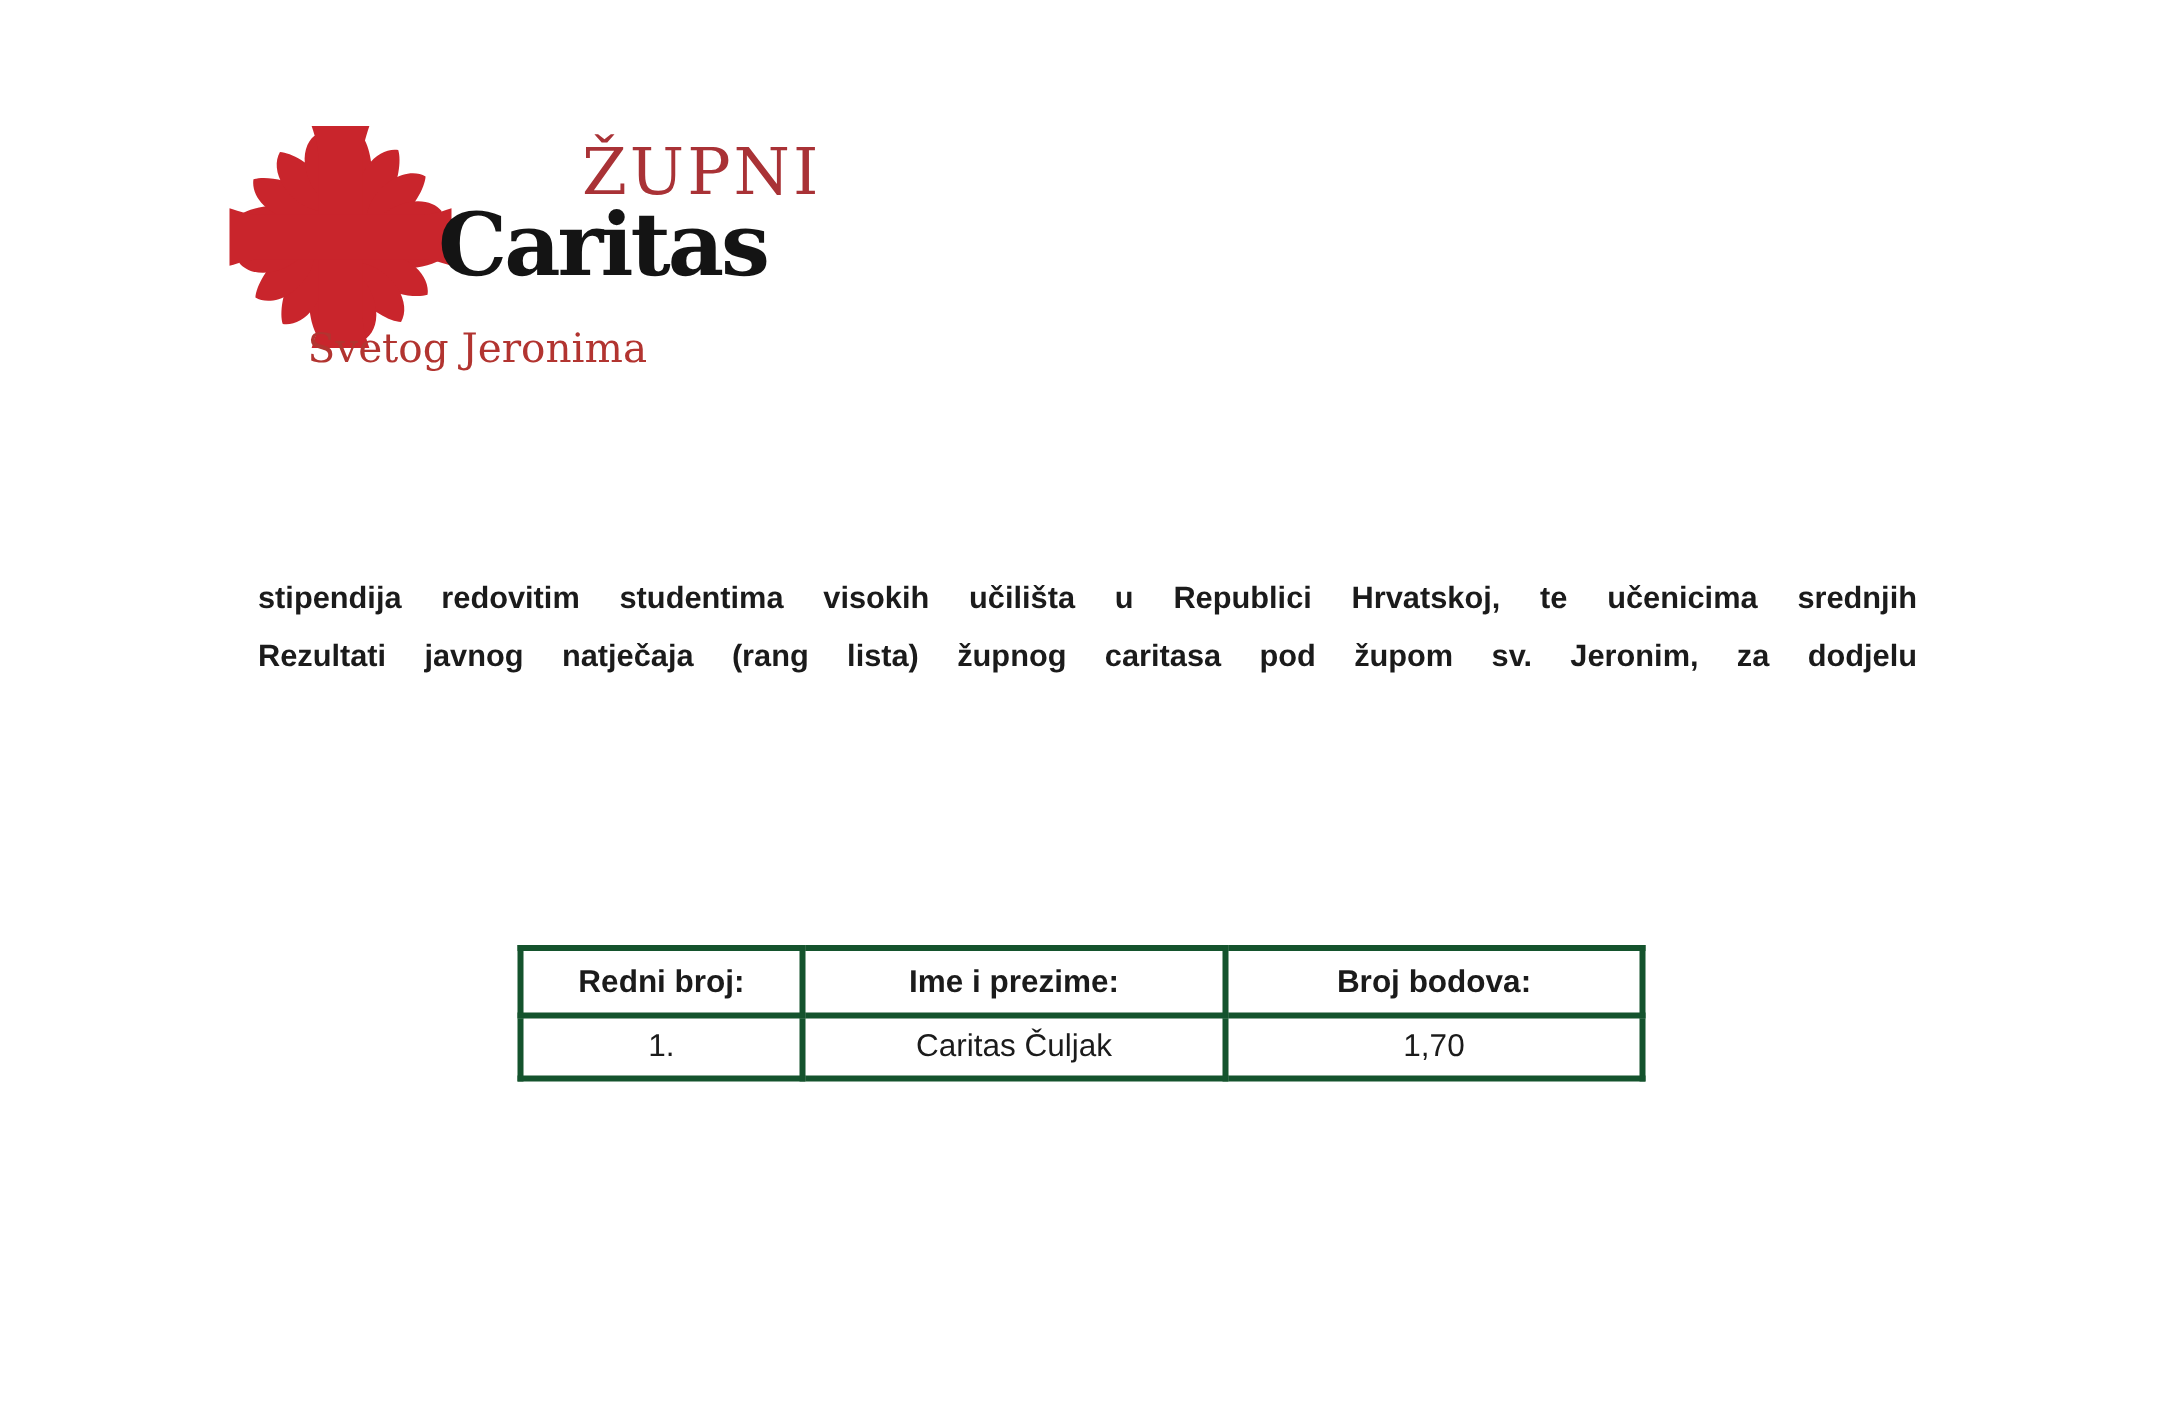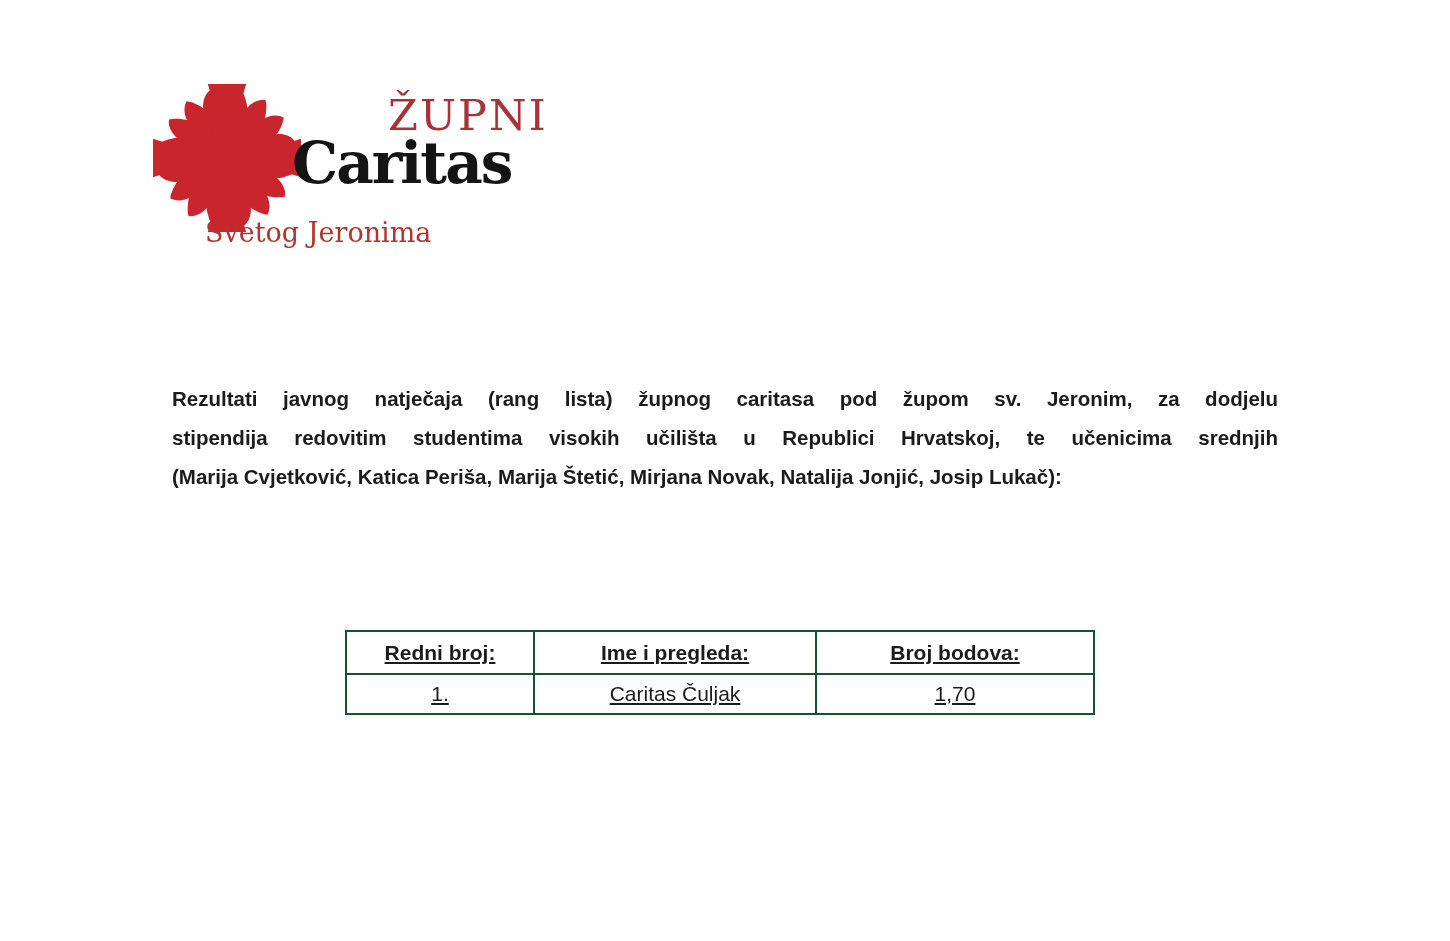--- a/index.html
+++ b/index.html
@@ -77,26 +77,25 @@
 
   
   .results-table {
     position: absolute;
     left: 345px; top: 630px;
     border-collapse: collapse;
     table-layout: fixed;
     color: #1b1b1b;
   }
   .results-table th, .results-table td {
-    border: 2px solid #14532d;
+    border: 4px solid #14532d;
     text-align: center;
     vertical-align: middle;
     padding: 0;
     overflow: hidden;
-    text-decoration: underline;
   }
   .results-table th {
     font-family: "Liberation Sans", sans-serif;
     font-weight: bold;
     font-size: 21px;
     height: 41px;
   }
   .results-table td {
     font-family: "Liberation Sans", sans-serif;
     font-weight: normal;
@@ -133,35 +132,34 @@
         <path d="M37 0 L63 0 C61 6 60 10 60 14 L60 86 C60 90 61 94 63 100 L37 100 C39 94 40 90 40 86 L40 14 C40 10 39 6 37 0 Z"></path>
         <path d="M0 37 C6 39 10 40 14 40 L86 40 C90 40 94 39 100 37 L100 63 C94 61 90 60 86 60 L14 60 C10 60 6 61 0 63 Z"></path>
       </g>
     </svg>
     <div class="logo-zupni" style="color: rgb(169, 50, 54);">ŽUPNI</div>
     <div class="logo-caritas" style="color: rgb(20, 20, 20);">Caritas</div>
     <div class="logo-svetog" style="color: rgb(178, 52, 48);">Svetog Jeronima</div>
   </div>
 
   <div class="intro">
+    <div class="line-justify">stipendija redovitim studentima visokih učilišta u Republici Hrvatskoj, te učenicima srednjih</div>
     <div class="line-justify">Rezultati javnog natječaja (rang lista) župnog caritasa pod župom sv. Jeronim, za dodjelu</div>
-    <div class="line-justify">stipendija redovitim studentima visokih učilišta u Republici Hrvatskoj, te učenicima srednjih</div>
-    <div class="line-last">(Marija Cvjetković, Katica Periša, Marija Štetić, Mirjana Novak, Natalija Jonjić, Josip Lukač):</div>
   </div>
 
   <table class="results-table">
     <colgroup>
       <col class="col-1">
         <col class="col-2">
         <col class="col-3">
     </colgroup>
     <thead>
       <tr>
         <th>Redni broj:</th>
-        <th>Ime i pregleda:</th>
+        <th>Ime i prezime:</th>
         <th>Broj bodova:</th>
       </tr>
     </thead>
     <tbody>
       <tr>
         <td>1.</td>
         <td>Caritas Čuljak</td>
         <td>1,70</td>
       </tr>
     </tbody>

